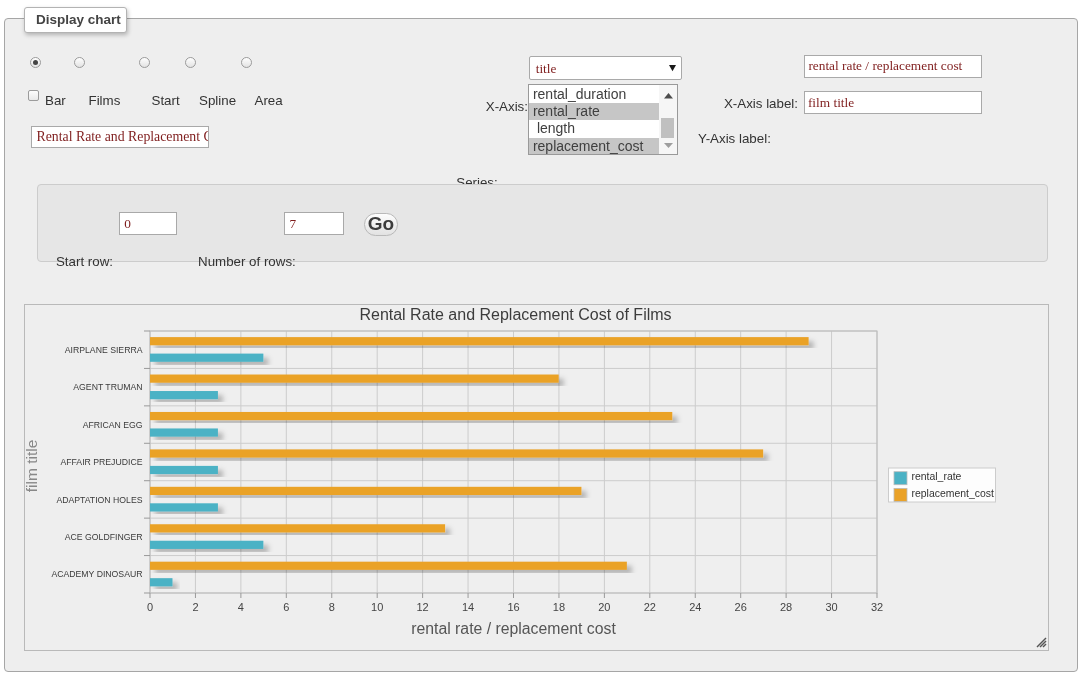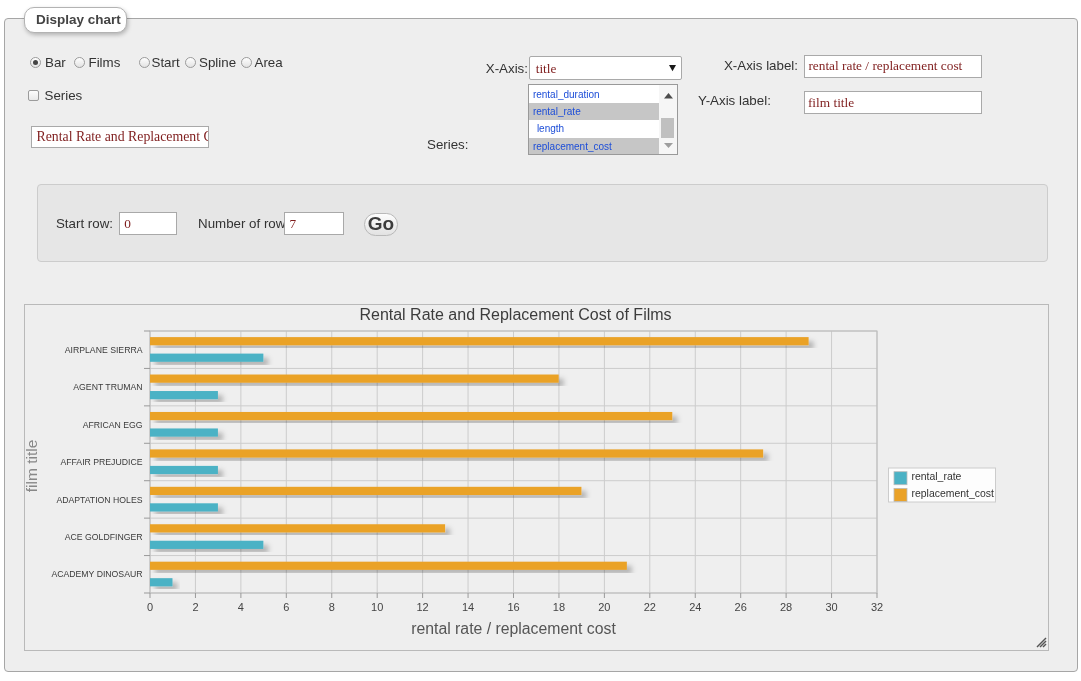--- a/index.html
+++ b/index.html
@@ -1,33 +1,33 @@
 <!DOCTYPE html>
 <html><head><meta charset="utf-8">
 <style>
   html,body { margin:0; padding:0; background:#fff; }
   #page { position:relative; width:1081px; height:681px; overflow:hidden;
           font-family:"Liberation Sans", sans-serif; font-size:13.3333px; color:#333; }
   .abs { position:absolute; }
-  .lbl { position:absolute; line-height:15px; white-space:nowrap; }
+  .lbl { position:absolute; line-height:15px; white-space:nowrap;margin-top:38px; }
   .inp { position:absolute; background:#fff; border:1px solid #a9a9a9; line-height:20px;
          white-space:nowrap; overflow:hidden; color:#7f1d1d;font-family:Liberation Serif, serif; }
   .radio { position:absolute; width:9px; height:9px; border-radius:50%;
            border:1px solid #9b9b9b; background:linear-gradient(#fefefe,#e3e3e3); box-sizing:content-box; }
   .radio.on::after { content:""; position:absolute; left:2px; top:2px; width:5px; height:5px;
            border-radius:50%; background:#444; }
   .chk { position:absolute; width:9px; height:9px; border:1px solid #9b9b9b; border-radius:2px;
          background:linear-gradient(#fdfdfd,#e9e9e9); }
 </style></head>
 <body>
 <div id="page">
 
   <div class="abs" style="left:4px;top:18px;width:1072px;height:652px;border:1px solid #a6a6a6;border-radius:4px;background:#eeeeee"></div>
 
-  <div class="abs" style="left:24px;top:7px;width:90px;height:24px;background:#fff;border:1px solid #b3b3b3;border-radius:10px;box-shadow:1px 2px 4px rgba(0,0,0,0.25);font-weight:bold;font-size:13.5px;line-height:24px;padding-left:11px;color:#444;white-space:nowrap">Display chart</div>
+  <div class="abs" style="left:24px;top:7px;width:90px;height:24px;background:#fff;border:1px solid #b3b3b3;border-radius:3px;box-shadow:1px 2px 4px rgba(0,0,0,0.25);font-weight:bold;font-size:13.5px;line-height:24px;padding-left:11px;color:#444;white-space:nowrap">Display chart</div>
 
   <div class="radio on" style="left:30px;top:57px"></div>
     <div class="lbl" style="left:45px;top:55px">Bar</div>
   <div class="radio" style="left:74px;top:57px"></div>
     <div class="lbl" style="left:88.5px;top:55px">Films</div>
   <div class="radio" style="left:138.5px;top:57px"></div>
     <div class="lbl" style="left:151.5px;top:55px">Start</div>
   <div class="radio" style="left:185px;top:57px"></div>
     <div class="lbl" style="left:199px;top:55px">Spline</div>
   <div class="radio" style="left:240.5px;top:57px"></div>
@@ -38,37 +38,37 @@
 
   <div class="inp" style="left:30.5px;top:125.5px;width:171px;height:20px;padding-left:5px;font-size:13.8px">Rental Rate and Replacement Cost of Films</div>
 
   <div class="lbl" style="left:428px;top:60.5px;width:100px;text-align:right">X-Axis:</div>
   <div class="inp" style="left:528.7px;top:56.3px;width:145.6px;height:21.7px;padding-left:6px;line-height:23px;border-radius:2px">title
     <svg width="7" height="6.3" style="position:absolute;right:5px;top:8px">
         <path d="M0 0 L7 0 L3.5 6.3 Z" fill="#1a1a1a"></path>
       </svg>
   </div>
 
-  <div class="abs" style="left:527.9px;top:84.4px;width:148.1px;height:68.3px;background:#fff;border:1px solid #999;overflow:hidden;font-size:10px;color:#1d4ed8">
+  <div class="abs" style="left:527.9px;top:84.4px;width:148.1px;height:68.3px;background:#fff;border:1px solid #999;overflow:hidden;font-size:14px;color:#404040">
     <div style="position:absolute;left:0;top:0.4px;width:129px;height:17.3px;line-height:17.3px;padding-left:4px">rental_duration</div>
     <div style="position:absolute;left:0;top:17.7px;width:126.6px;height:17.3px;line-height:17.3px;padding-left:4px;background:#c6c6c6">rental_rate</div>
     <div style="position:absolute;left:0;top:35px;width:129px;height:17.3px;line-height:17.3px;padding-left:8px">length</div>
     <div style="position:absolute;left:0;top:52.3px;width:126.6px;height:17.3px;line-height:17.3px;padding-left:4px;background:#c6c6c6">replacement_cost</div>
 
 <div style="position:absolute;right:0;top:0;width:17.5px;height:68.3px;background:#f6f6f6">
   <svg width="9" height="5.6" style="display:block;position:absolute;left:4.5px;top:8px">
           <path d="M0 5.6 L4.5 0 L9 5.6 Z" fill="#4d4d4d"></path>
         </svg>
   <div style="position:absolute;left:2px;top:32.5px;width:13px;height:20px;background:#c0c0c0"></div>
   <svg width="9" height="5" style="display:block;position:absolute;left:4.5px;top:58px">
           <path d="M0 0 L4.5 5 L9 0 Z" fill="#9e9e9e"></path>
         </svg>
 </div>
   </div>
-  <div class="lbl" style="left:427px;top:136.6px;width:100px;text-align:left">Series:</div>
+  <div class="lbl" style="left:427px;top:136.6px;width:100px;text-align:center">Series:</div>
 
   <div class="lbl" style="left:698px;top:57.7px;width:100px;text-align:right">X-Axis label:</div>
   <div class="inp" style="left:804.4px;top:54.7px;width:173.1px;height:21.3px;padding-left:3px;line-height:20.5px">rental rate / replacement cost</div>
   <div class="lbl" style="left:698px;top:92.7px;width:100px;text-align:left">Y-Axis label:</div>
   <div class="inp" style="left:803.9px;top:90.9px;width:173.1px;height:21.3px;padding-left:3px;line-height:21.3px">film title</div>
 
   <div class="abs" style="left:37px;top:184px;width:1008.5px;height:75.5px;background:#e6e6e6;border:1px solid #cccccc;border-radius:4px"></div>
   <div class="lbl" style="left:33px;top:215.5px;width:80px;text-align:right">Start row:</div>
   <div class="inp" style="left:119.3px;top:212.2px;width:52px;height:21.3px;padding-left:4px;line-height:21.3px">0</div>
   <div class="lbl" style="left:198px;top:215.5px">Number of rows:</div>

